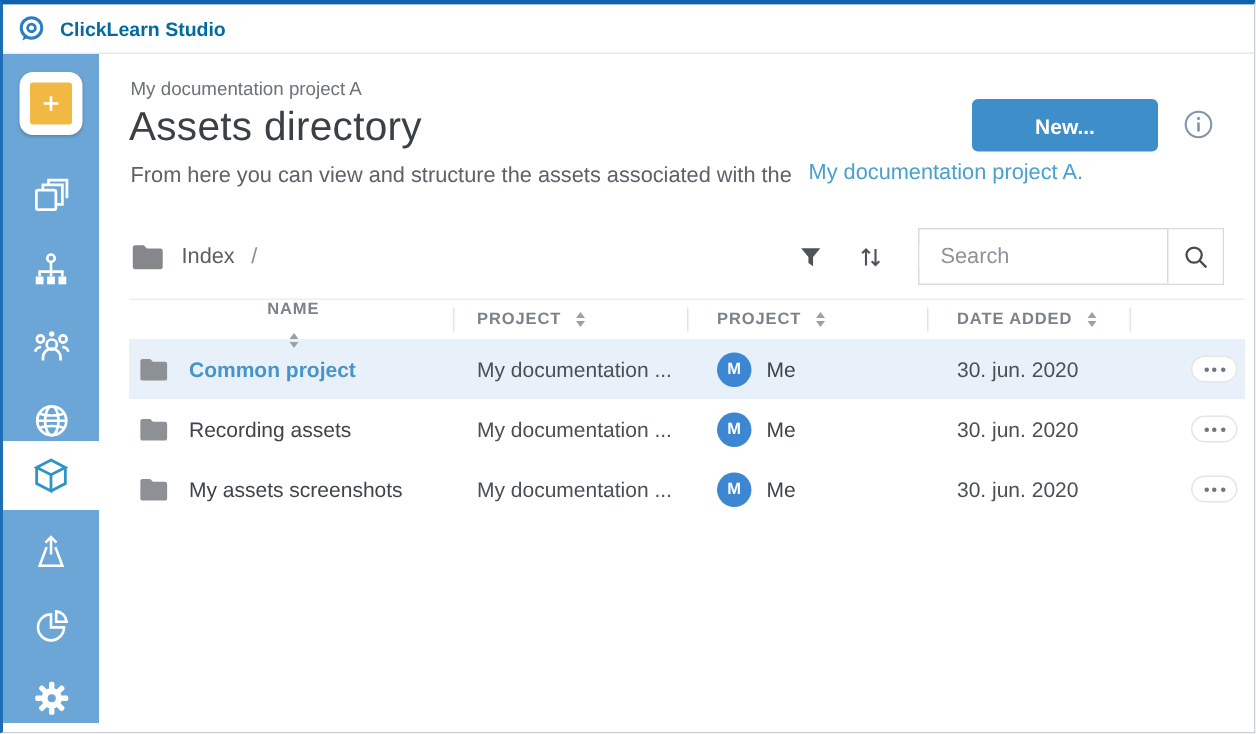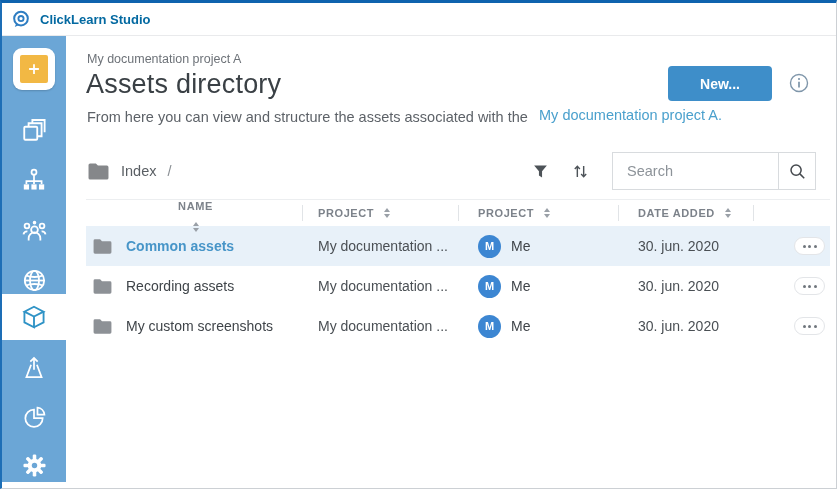--- a/index.html
+++ b/index.html
@@ -29,21 +29,21 @@
     display:flex; align-items:center; justify-content:center; }
 
   
   .content { position:relative; flex:1; background:#fff; }
 
   .header { position:relative; height:114px; }
   .eyebrow { padding:16px 0 0 21px; font-size:12.5px; color:#6d7278; }
   .page-title { margin:3px 0 0; padding-left:20px; font-size:27px; font-weight:500;
     color:#3a4045; letter-spacing:.2px; }
   .description { margin-top:9px; padding-left:21px; font-size:14.5px; color:#5d6268; }
-  .new-button { position:absolute; top:30px; right:64px; width:104px; height:35px;
+  .new-button { position:absolute; top:30px; right:64px; width:124px; height:35px;
     background:#3e8ec9; color:#fff; font-weight:700; font-size:14px; border:none;
     border-radius:4px; cursor:pointer; font-family:"Liberation Sans", sans-serif; }
   .info-wrap { position:absolute; top:36px; right:26px; cursor:pointer; line-height:0; }
   .project-link { position:absolute; top:71px; right:114px; font-size:14.5px;
     color:#4aa0cd; cursor:pointer; }
 
   
   .toolbar { display:flex; align-items:center; height:42px; padding:0 20px 0 21px; }
   .breadcrumb { display:flex; align-items:center; gap:11px; font-size:14.5px; color:#5a5f64; flex:1; }
   .crumb-sep { color:#8a8f94; }
@@ -310,21 +310,21 @@
           <div class="th col-actions"></div>
         </div>
 
         <div class="row selected">
           <div class="cell-name">
             <span style="line-height:0;">
               <svg width="21" height="17" viewBox="0 0 24 20">
                   <path d="M1.5 3.2 A1.7 1.7 0 0 1 3.2 1.5 H9.2 L11.4 3.8 H20.8 A1.7 1.7 0 0 1 22.5 5.5 V16.8 A1.7 1.7 0 0 1 20.8 18.5 H3.2 A1.7 1.7 0 0 1 1.5 16.8 Z" fill="#8d9196"></path>
                 </svg>
             </span>
-            <span class="row-name">Common assets</span>
+            <span class="row-name">Common project</span>
           </div>
           <div class="cell-project">My documentation ...</div>
           <div class="cell-owners">
             <span class="avatar">M</span>
             <span class="owner-label">Me</span>
           </div>
           <div class="cell-date">30. jun. 2020</div>
           <div class="cell-actions">
             <button class="more-btn">
                 <i></i>
@@ -358,21 +358,21 @@
           </div>
         </div>
 
         <div class="row">
           <div class="cell-name">
             <span style="line-height:0;">
               <svg width="21" height="17" viewBox="0 0 24 20">
                   <path d="M1.5 3.2 A1.7 1.7 0 0 1 3.2 1.5 H9.2 L11.4 3.8 H20.8 A1.7 1.7 0 0 1 22.5 5.5 V16.8 A1.7 1.7 0 0 1 20.8 18.5 H3.2 A1.7 1.7 0 0 1 1.5 16.8 Z" fill="#8d9196"></path>
                 </svg>
             </span>
-            <span class="row-name">My custom screenshots</span>
+            <span class="row-name">My assets screenshots</span>
           </div>
           <div class="cell-project">My documentation ...</div>
           <div class="cell-owners">
             <span class="avatar">M</span>
             <span class="owner-label">Me</span>
           </div>
           <div class="cell-date">30. jun. 2020</div>
           <div class="cell-actions">
             <button class="more-btn">
                 <i></i>

